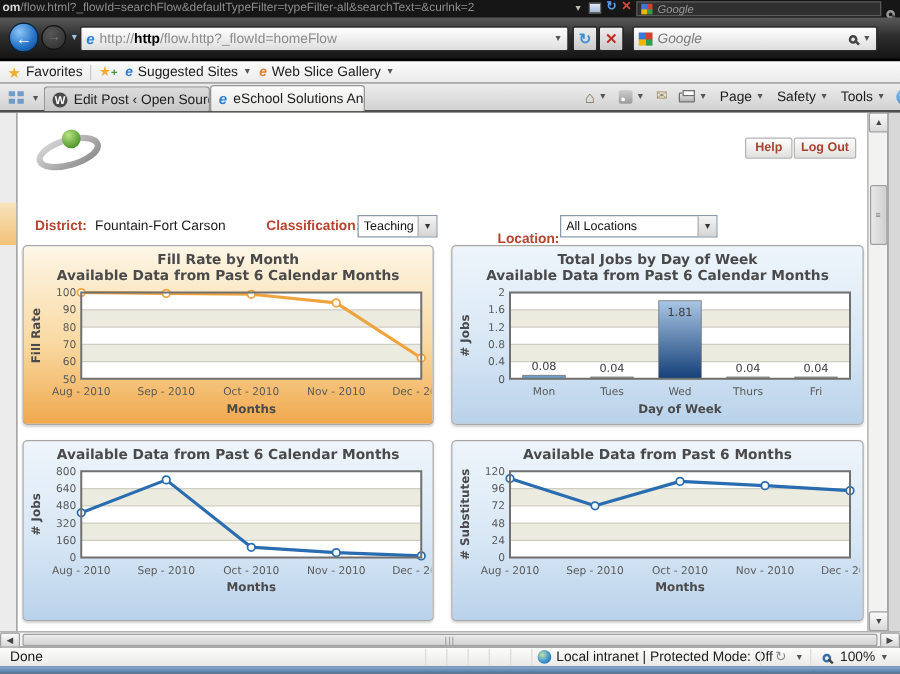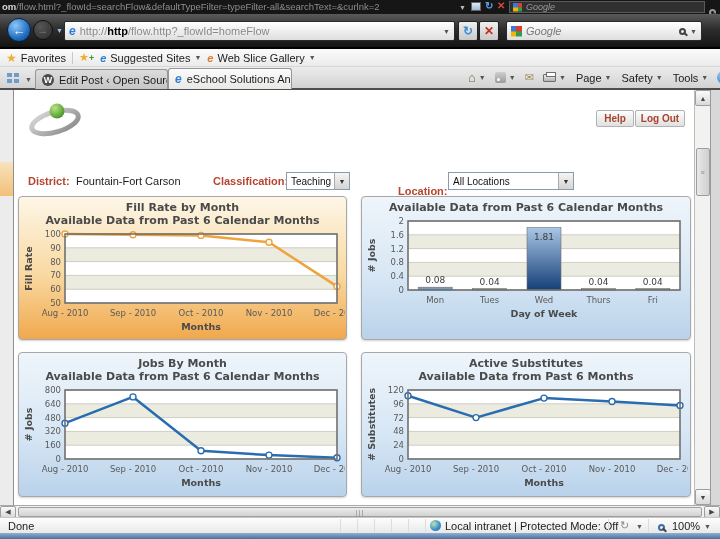--- a/index.html
+++ b/index.html
@@ -252,20 +252,21 @@
           <text x="44.0" y="87" class="tick" text-anchor="middle">Aug - 2010</text>
           <text x="112.0" y="87" class="tick" text-anchor="middle">Sep - 2010</text>
           <text x="180.0" y="87" class="tick" text-anchor="middle">Oct - 2010</text>
           <text x="248.0" y="87" class="tick" text-anchor="middle">Nov - 2010</text>
           <text x="316.0" y="87" class="tick" text-anchor="middle">Dec - 2010</text>
           <text x="180.0" y="101" class="axis">Months</text>
           <text transform="rotate(-90 11 39.5)" x="11" y="39.5" class="axis">Fill Rate</text>
         </svg>
     </div>
     <div class="abs panel blue" style="left:347px;top:106px;width:330px;height:144px">
+      <div class="ct">Total Jobs by Day of Week</div>
       <div class="ct">Available Data from Past 6 Calendar Months</div>
       <svg class="chart" width="324" height="104" viewBox="0 0 324 104">
           <defs>
             <linearGradient id="bg1" x1="0" y1="0" x2="0" y2="1">
               <stop offset="0" stop-color="#a9c6e4"></stop>
               <stop offset="1" stop-color="#143f78"></stop>
             </linearGradient>
           </defs>
           <rect x="44" y="60.2" width="272" height="13.8" fill="#ffffff"></rect>
           <rect x="44" y="46.4" width="272" height="13.8" fill="#ecebe0"></rect>
@@ -298,21 +299,20 @@
           <text x="71.2" y="87" class="tick" text-anchor="middle">Mon</text>
           <text x="125.6" y="87" class="tick" text-anchor="middle">Tues</text>
           <text x="180.0" y="87" class="tick" text-anchor="middle">Wed</text>
           <text x="234.4" y="87" class="tick" text-anchor="middle">Thurs</text>
           <text x="288.8" y="87" class="tick" text-anchor="middle">Fri</text>
           <text x="180.0" y="101" class="axis">Day of Week</text>
           <text transform="rotate(-90 11 39.5)" x="11" y="39.5" class="axis"># Jobs</text>
         </svg>
     </div>
     <div class="abs panel blue" style="left:4px;top:262px;width:329px;height:145px">
-      <div class="ct">Jobs By Month</div>
       <div class="ct">Available Data from Past 6 Calendar Months</div>
       <svg class="chart" width="324" height="104" viewBox="0 0 324 104">
           <rect x="44" y="60.2" width="272" height="13.8" fill="#ffffff"></rect>
           <rect x="44" y="46.4" width="272" height="13.8" fill="#ecebe0"></rect>
           <rect x="44" y="32.6" width="272" height="13.8" fill="#ffffff"></rect>
           <rect x="44" y="18.8" width="272" height="13.8" fill="#ecebe0"></rect>
           <rect x="44" y="5.0" width="272" height="13.8" fill="#ffffff"></rect>
           <line x1="44" x2="316" y1="74.0" y2="74.0" stroke="#cfcec3" stroke-width="1"></line>
           <text x="40" y="77.0" class="tick" text-anchor="end">0</text>
           <line x1="44" x2="316" y1="60.2" y2="60.2" stroke="#cfcec3" stroke-width="1"></line>
@@ -335,21 +335,20 @@
           <text x="44.0" y="87" class="tick" text-anchor="middle">Aug - 2010</text>
           <text x="112.0" y="87" class="tick" text-anchor="middle">Sep - 2010</text>
           <text x="180.0" y="87" class="tick" text-anchor="middle">Oct - 2010</text>
           <text x="248.0" y="87" class="tick" text-anchor="middle">Nov - 2010</text>
           <text x="316.0" y="87" class="tick" text-anchor="middle">Dec - 2010</text>
           <text x="180.0" y="101" class="axis">Months</text>
           <text transform="rotate(-90 11 39.5)" x="11" y="39.5" class="axis"># Jobs</text>
         </svg>
     </div>
     <div class="abs panel blue" style="left:347px;top:262px;width:330px;height:145px">
-      <div class="ct">Active Substitutes</div>
       <div class="ct">Available Data from Past 6 Months</div>
       <svg class="chart" width="324" height="104" viewBox="0 0 324 104">
           <rect x="44" y="60.2" width="272" height="13.8" fill="#ffffff"></rect>
           <rect x="44" y="46.4" width="272" height="13.8" fill="#ecebe0"></rect>
           <rect x="44" y="32.6" width="272" height="13.8" fill="#ffffff"></rect>
           <rect x="44" y="18.8" width="272" height="13.8" fill="#ecebe0"></rect>
           <rect x="44" y="5.0" width="272" height="13.8" fill="#ffffff"></rect>
           <line x1="44" x2="316" y1="74.0" y2="74.0" stroke="#cfcec3" stroke-width="1"></line>
           <text x="40" y="77.0" class="tick" text-anchor="end">0</text>
           <line x1="44" x2="316" y1="60.2" y2="60.2" stroke="#cfcec3" stroke-width="1"></line>

